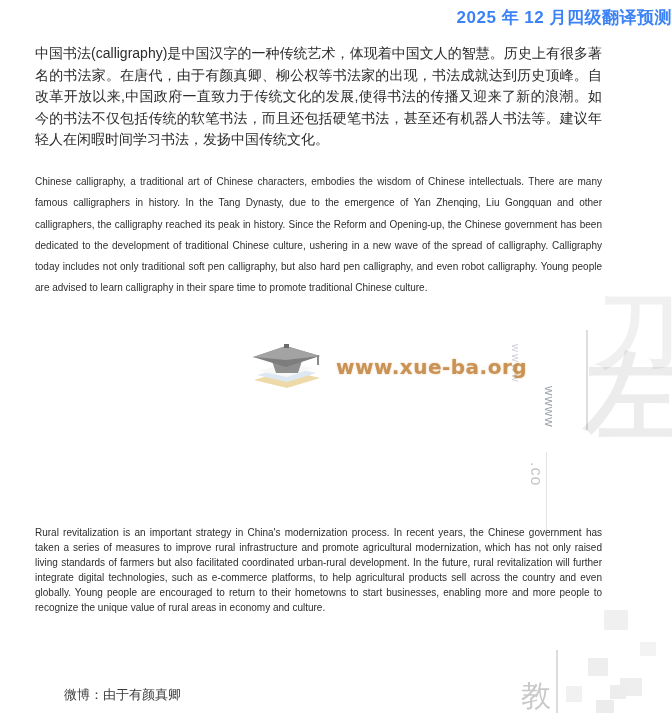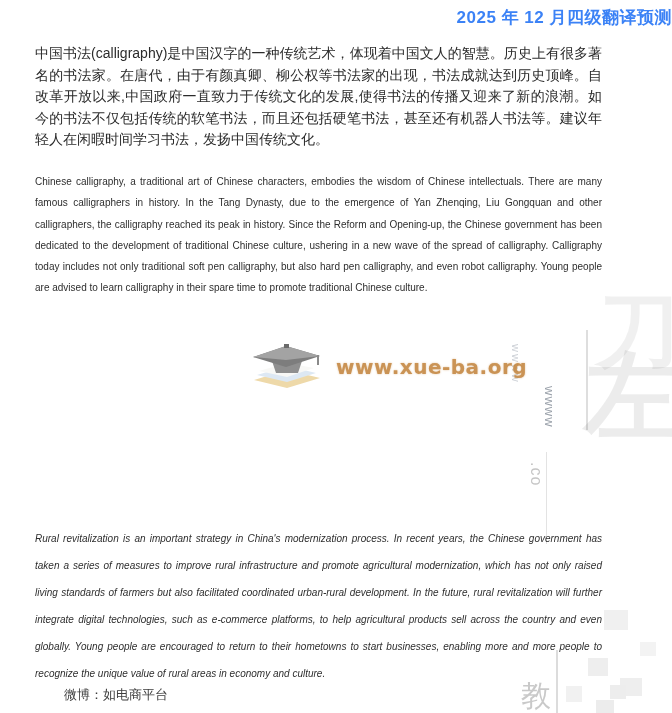--- a/index.html
+++ b/index.html
@@ -10,21 +10,21 @@
   .page-title{
     position:absolute;top:6px;left:0;width:672px;margin:0;text-align:right;
     font-size:17px;font-weight:700;color:#3b82f6;letter-spacing:.5px;z-index:2;
   }
   .para{
     position:absolute;left:28px;width:567px;margin:7px;text-align:justify;
     z-index:2;word-break:break-word;
   }
   .zh{font-size:14px;line-height:21.5px;color:#2b2b2b;}
   .en{font-size:10px;line-height:21.3px;color:#2e2e2e;}
-  .en2{line-height:27px;font-style:italic;}
+  .en2{line-height:15px;}
   .footer-credit{
     position:absolute;left:64px;top:686px;font-size:13px;color:#3d3d3d;z-index:2;
   }
   
   .brand{position:absolute;left:246px;top:342px;z-index:1;display:flex;align-items:center;}
   .brand-cap{flex:0 0 auto;}
   .brand-text{
     font-size:20px;font-weight:700;letter-spacing:.5px;margin:0 0 6px 10px;
     opacity:.88;text-shadow:0 0 2px rgba(198,136,63,.6);
     font-family:"DejaVu Sans","Liberation Sans",sans-serif;
@@ -92,15 +92,15 @@
 
   <h1 class="page-title">2025 年 12 月四级翻译预测</h1>
 
   <p class="para zh" style="top:36px">中国书法(calligraphy)是中国汉字的一种传统艺术，体现着中国文人的智慧。历史上有很多著名的书法家。在唐代，由于有颜真卿、柳公权等书法家的出现，书法成就达到历史顶峰。自改革开放以来,中国政府一直致力于传统文化的发展,使得书法的传播又迎来了新的浪潮。如今的书法不仅包括传统的软笔书法，而且还包括硬笔书法，甚至还有机器人书法等。建议年轻人在闲暇时间学习书法，发扬中国传统文化。</p>
 
   <p class="para en" style="top:164px">Chinese calligraphy, a traditional art of Chinese characters, embodies the wisdom of Chinese intellectuals. There are many famous calligraphers in history. In the Tang Dynasty, due to the emergence of Yan Zhenqing, Liu Gongquan and other calligraphers, the calligraphy reached its peak in history. Since the Reform and Opening-up, the Chinese government has been dedicated to the development of traditional Chinese culture, ushering in a new wave of the spread of calligraphy. Calligraphy today includes not only traditional soft pen calligraphy, but also hard pen calligraphy, and even robot calligraphy. Young people are advised to learn calligraphy in their spare time to promote traditional Chinese culture.</p>
 
 
   <p class="para en en2" style="top:518px">Rural revitalization is an important strategy in China's modernization process. In recent years, the Chinese government has taken a series of measures to improve rural infrastructure and promote agricultural modernization, which has not only raised living standards of farmers but also facilitated coordinated urban-rural development. In the future, rural revitalization will further integrate digital technologies, such as e-commerce platforms, to help agricultural products sell across the country and even globally. Young people are encouraged to return to their hometowns to start businesses, enabling more and more people to recognize the unique value of rural areas in economy and culture.</p>
 
-  <div class="footer-credit">微博：如电商平台</div>
+  <div class="footer-credit">微博：由于有颜真卿</div>
 
 </div>
 
 </body></html>

